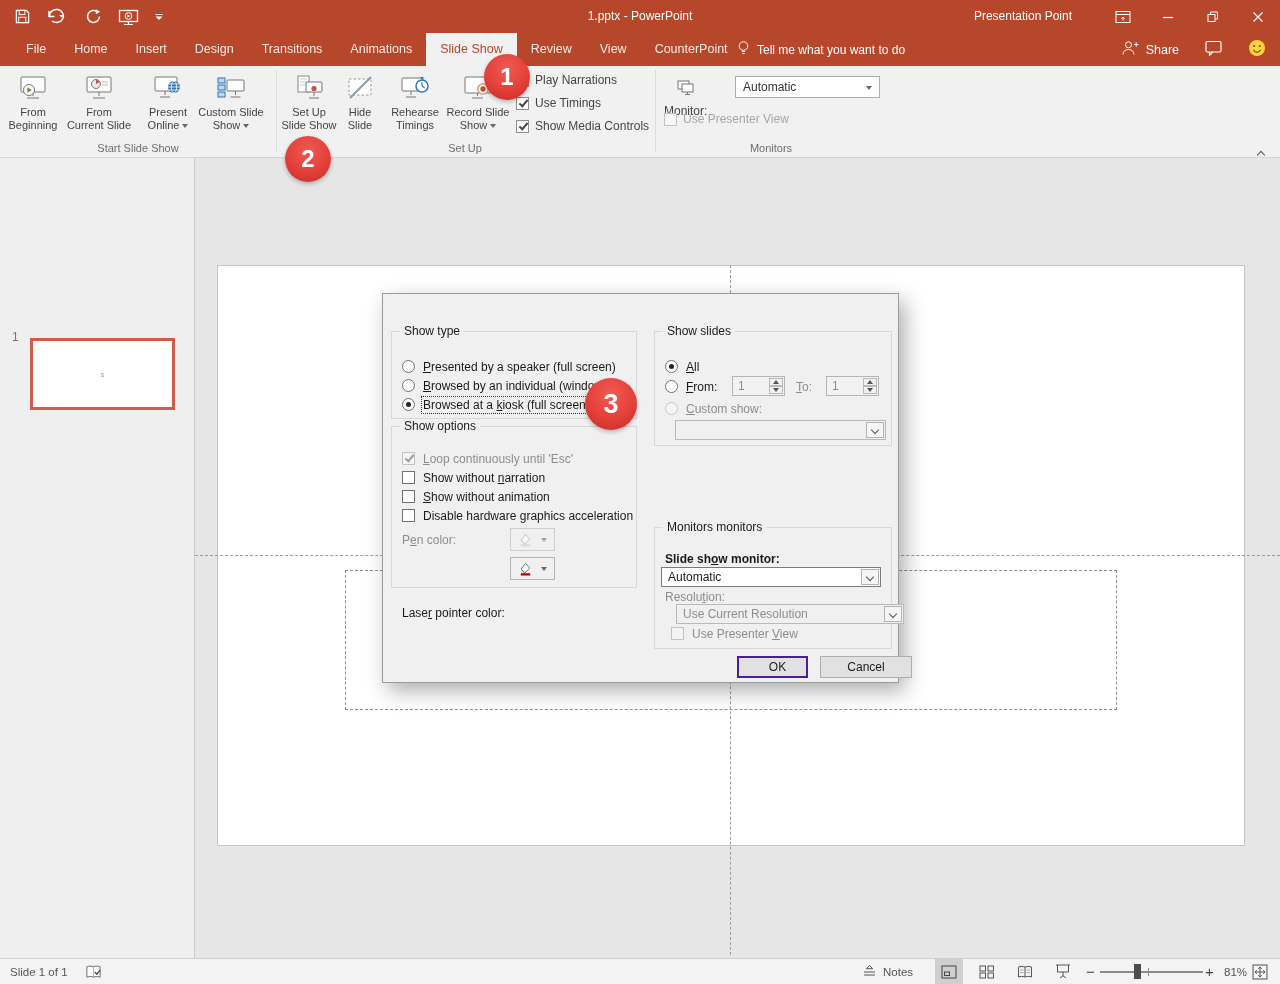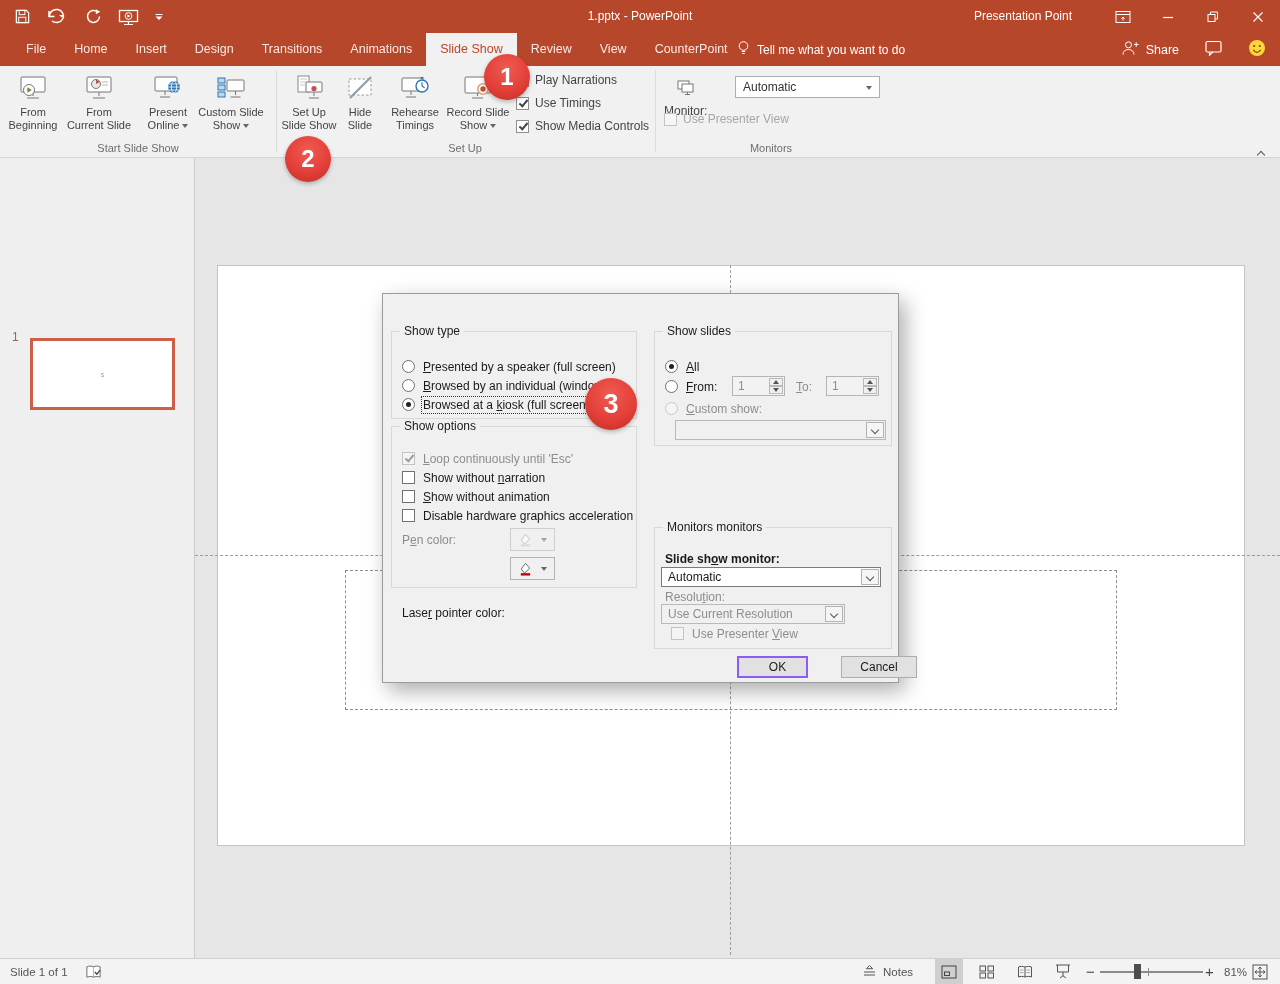--- a/index.html
+++ b/index.html
@@ -78,21 +78,21 @@
   .spin .btns { position:absolute; right:1px; top:1px; bottom:1px; width:14px; display:flex; flex-direction:column; }
   .spin .btns span { flex:1; background:#f0f0f0; border:1px solid #b9b9b9; display:flex; align-items:center; justify-content:center; }
   .tri-up { width:0; height:0; border-left:3px solid transparent; border-right:3px solid transparent; border-bottom:4px solid #555; }
   .tri-down { width:0; height:0; border-left:3px solid transparent; border-right:3px solid transparent; border-top:4px solid #555; }
   .combo { position:absolute; height:20px; font-size:12px; display:flex; align-items:center; padding-left:6px; }
   .combo.en { background:#fff; border:1px solid #7a7a7a; color:#1a1a1a; }
   .combo.dis { background:#f0f0f0; border:1px solid #b9b9b9; color:#8d8d8d; }
   .combo .dd { position:absolute; right:1px; top:1px; bottom:1px; width:18px; background:#f5f5f5; border:1px solid #b3b3b3; display:flex; align-items:center; justify-content:center; }
   .clrbtn { position:absolute; width:45px; height:23px; background:#f0f0f0; border:1px solid #b3b3b3; display:flex; align-items:center; justify-content:center; gap:5px; }
   .dlg-btn { position:absolute; height:22px; background:#e1e1e1; border:1px solid #adadad; font-size:12px; color:#1a1a1a; text-align:center; line-height:20px; }
-  .dlg-btn.default { border:2px solid #8b5cf6; line-height:18px;padding-left:10px; }
+  .dlg-btn.default { border:2px solid #4c1d95; line-height:18px;padding-left:10px; }
 
   
   .ann { position:absolute; border-radius:50%; background:radial-gradient(circle at 50% 32%, #f05b52, #e23e37 58%, #bd2f27 100%); color:#fff; font-weight:bold; display:flex; align-items:center; justify-content:center; z-index:20; box-shadow:0 2px 4px rgba(0,0,0,0.25); }
 
   
   .statusbar { position:absolute; left:0; top:958px; width:1280px; height:26px; background:#f3f3f3; border-top:1px solid #d0d0d0; font-size:11.5px; color:#555; }
   .sb-item { position:absolute; top:0; height:25px; display:flex; align-items:center; }
   .viewbtn { position:absolute; top:0; width:28px; height:25px; display:flex; align-items:center; justify-content:center; }
   .viewbtn.active { background:#cfcfcf; }
   .zoom-track { position:absolute; left:1100px; top:12px; width:103px; height:2px; background:#8a8a8a; }
@@ -497,34 +497,34 @@
       </div>
       <div class="combo en" style="left:6px;top:39px;width:220px;">
         <span>Automatic</span>
         <span class="dd">
             <span class="chev"></span>
           </span>
       </div>
       <div class="drow dis-txt" style="left:10px;top:60px;">
         <span class="ulbl">Resolu<u>t</u>ion:</span>
       </div>
-      <div class="combo dis" style="left:6px;top:76px;width:184px;">
+      <div class="combo dis" style="left:21px;top:76px;width:228px;">
         <span>Use Current Resolution</span>
         <span class="dd">
             <span class="chev"></span>
           </span>
       </div>
       <div class="drow dis-txt" style="left:16px;top:97px;">
         <span class="cbx dis"></span>
         <span class="ulbl">Use Presenter <u>V</u>iew</span>
       </div>
     </div>
 
     <div class="dlg-btn default" style="left:354px;top:362px;width:71px;">OK</div>
-    <div class="dlg-btn" style="left:458px;top:362px;width:76px;">Cancel</div>
+    <div class="dlg-btn" style="left:437px;top:362px;width:92px;">Cancel</div>
   </div>
 
   <div class="ann" style="left:484px;top:54px;width:46px;height:46px;font-size:24px;">1</div>
   <div class="ann" style="left:285px;top:136px;width:46px;height:46px;font-size:24px;">2</div>
   <div class="ann" style="left:585px;top:378px;width:52px;height:52px;font-size:27px;">3</div>
 
   <div class="statusbar">
     <span class="sb-item" style="left:10px;">Slide 1 of 1</span>
     <span class="sb-item" style="left:85px;">
       <svg width="17" height="16" viewBox="0 0 18 16">

